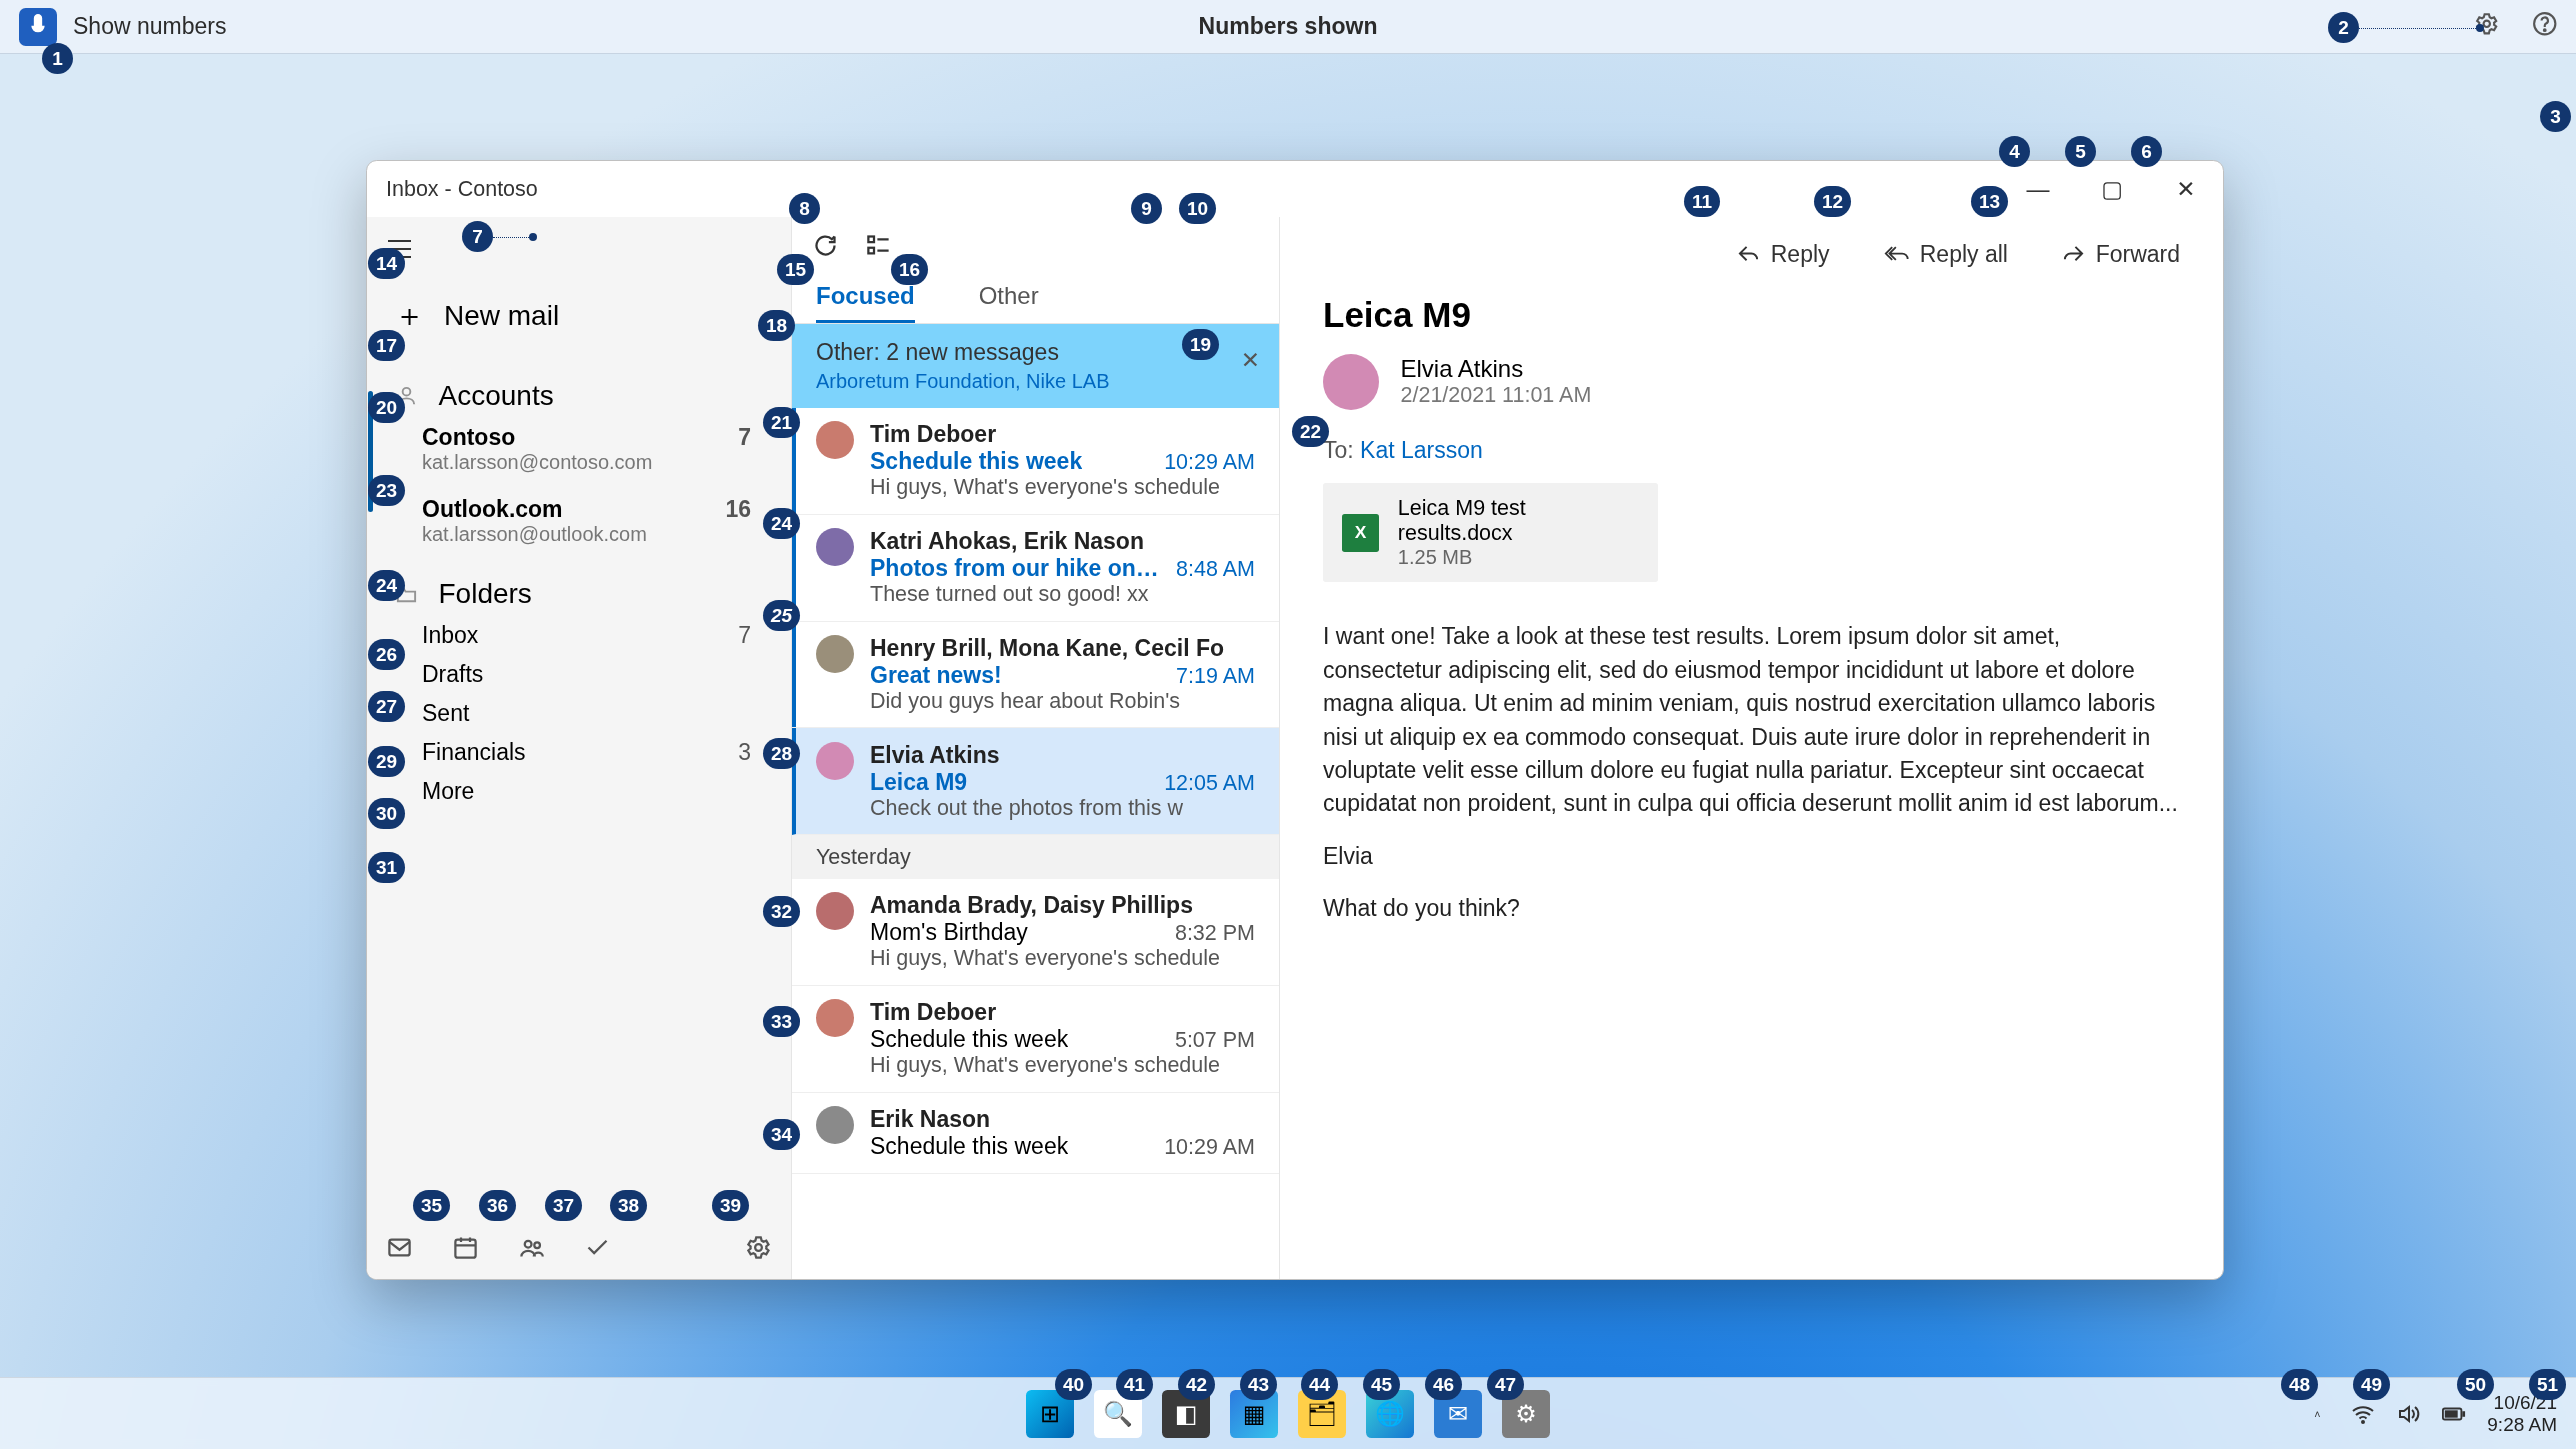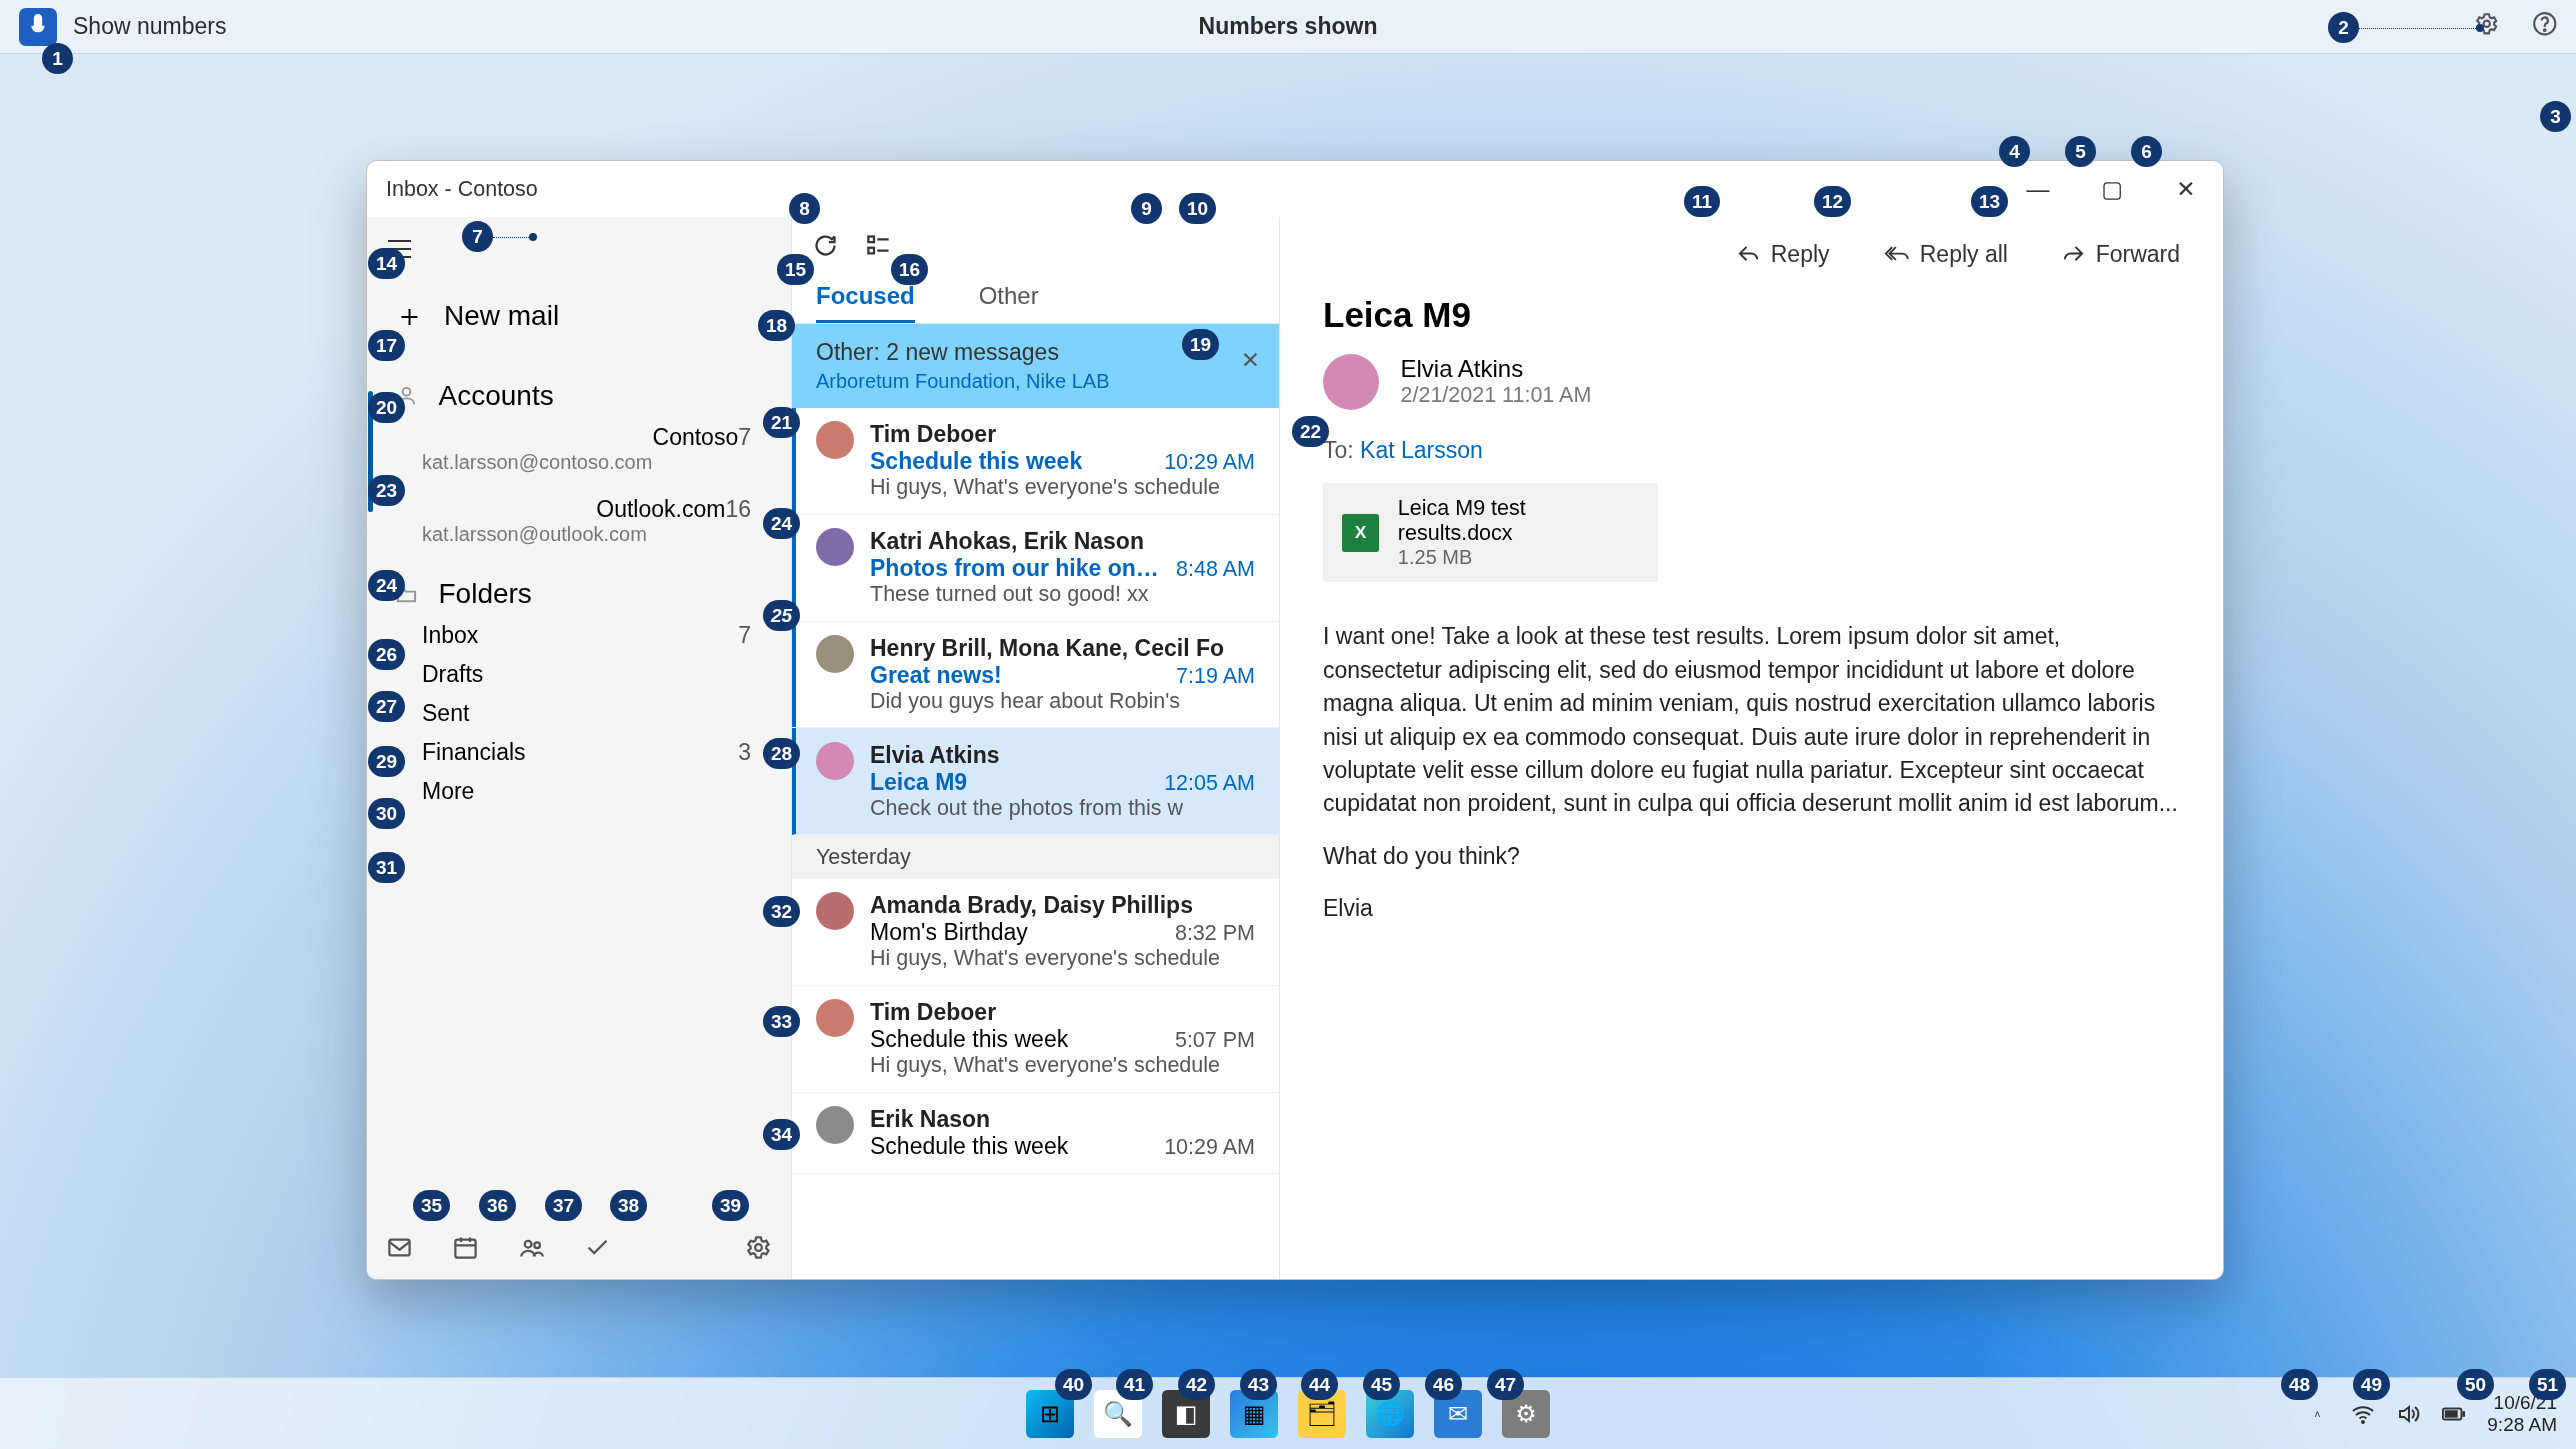--- a/index.html
+++ b/index.html
@@ -86,21 +86,21 @@
   .section-header.folders { margin-top: 32px; }
   .section-icon { width: 25.5px; height: 25.5px; display:flex; align-items:center; justify-content:center; opacity:.6; }
 
   .acct, .folder, .more {
     display: flex; align-items: center; justify-content: space-between;
     padding: 12px 40px 0 55px;
   }
   .acct .acct-name, .folder .fname, .more { font-size: 23px; }
   .acct .acct-email { font-size: 20px; color: #777; }
   .acct { flex-direction: column; align-items: flex-start; }
-  .acct .row { width: 100%; display:flex; justify-content:flex-end; }
+  .acct .row { width: 100%; display:flex; justify-content:space-between;font-weight:bold; }
   .count { font-size: 23px; color:#555; }
 
   .nav-stripe { position:absolute; left:1.3px; width:4.7px; background:#005a9e; border-radius:2.7px; }
 
   .nav-bottom {
     margin-top: auto; height: 64px; display: flex; align-items: center;
     padding: 0 19px; gap: 39px;
   }
   .nav-bottom svg, .nav-bottom .ico { width: 27px; height: 27px; color:#555; fill:none; stroke:#555; stroke-width:2; }
   .nav-bottom .spacer { flex:1; }
@@ -468,22 +468,22 @@
       </div>
       <div class="attachment">
         <div class="att-icon">X</div>
         <div class="att-text">
           <div class="fn">Leica M9 test results.docx</div>
           <div class="sz">1.25 MB</div>
         </div>
       </div>
       <div class="read-body">
         <p>I want one! Take a look at these test results. Lorem ipsum dolor sit amet, consectetur adipiscing elit, sed do eiusmod tempor incididunt ut labore et dolore magna aliqua. Ut enim ad minim veniam, quis nostrud exercitation ullamco laboris nisi ut aliquip ex ea commodo consequat. Duis aute irure dolor in reprehenderit in voluptate velit esse cillum dolore eu fugiat nulla pariatur. Excepteur sint occaecat cupidatat non proident, sunt in culpa qui officia deserunt mollit anim id est laborum...</p>
+        <p>Elvia</p>
         <p>What do you think?</p>
-        <p>Elvia</p>
       </div>
     </div>
   </div>
 </div>
 
 <div class="taskbar">
   <div class="tb-center">
     <div class="tb-app app-start">
         <span>⊞</span>
       </div>

